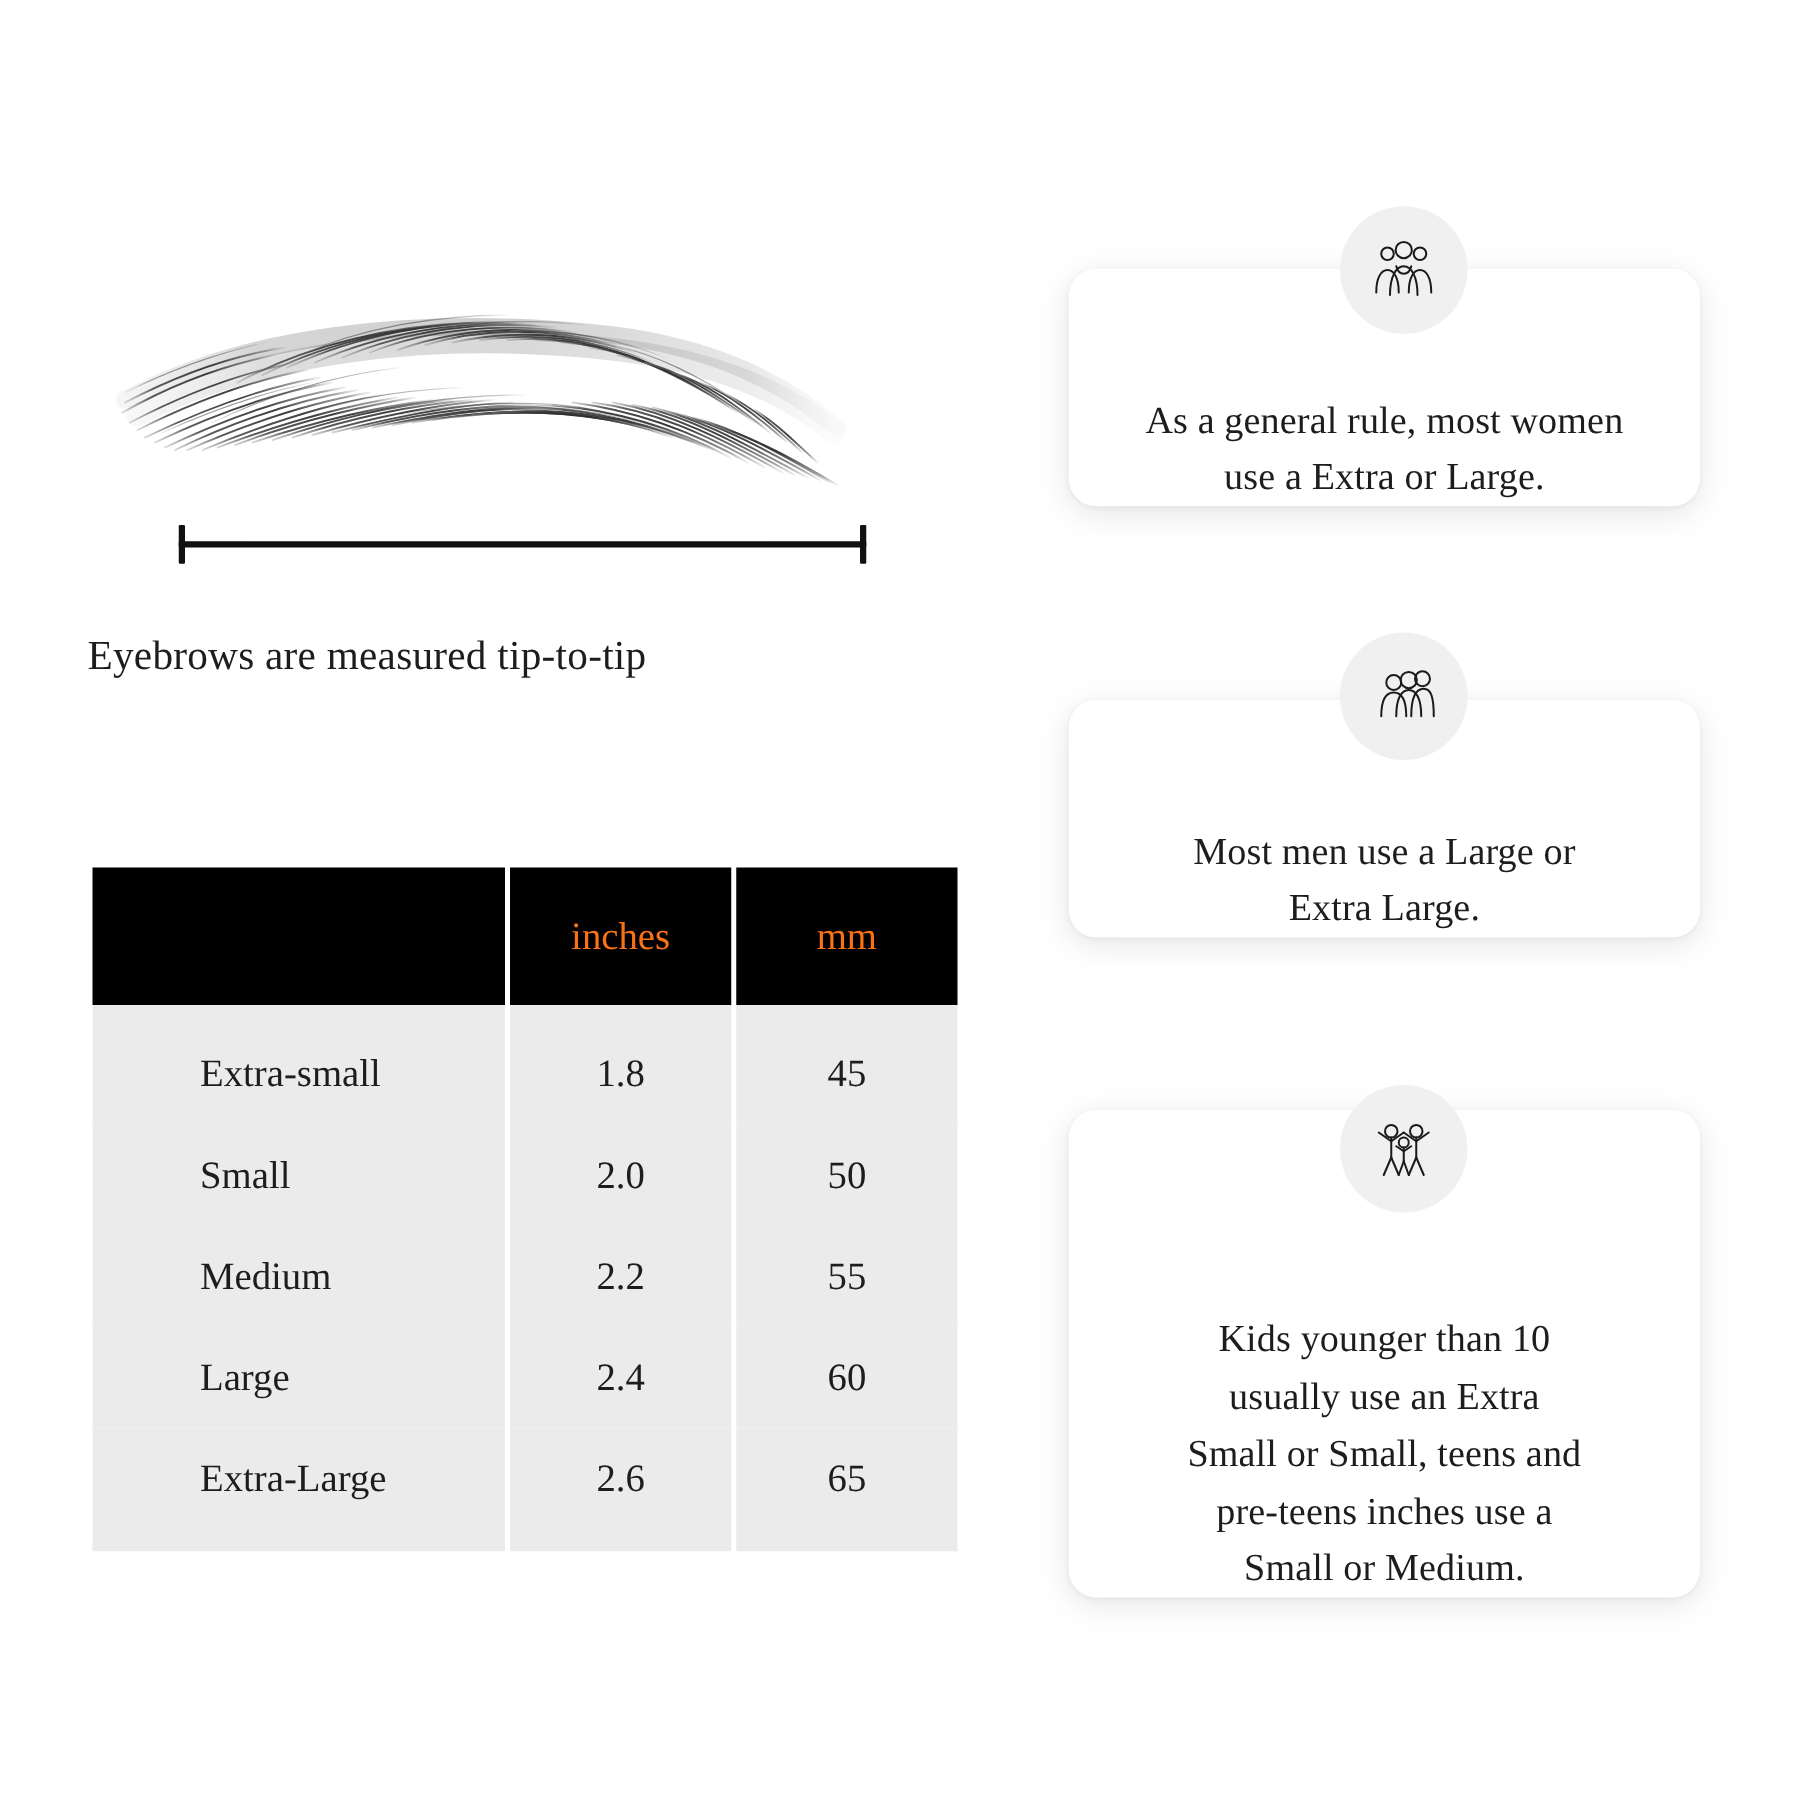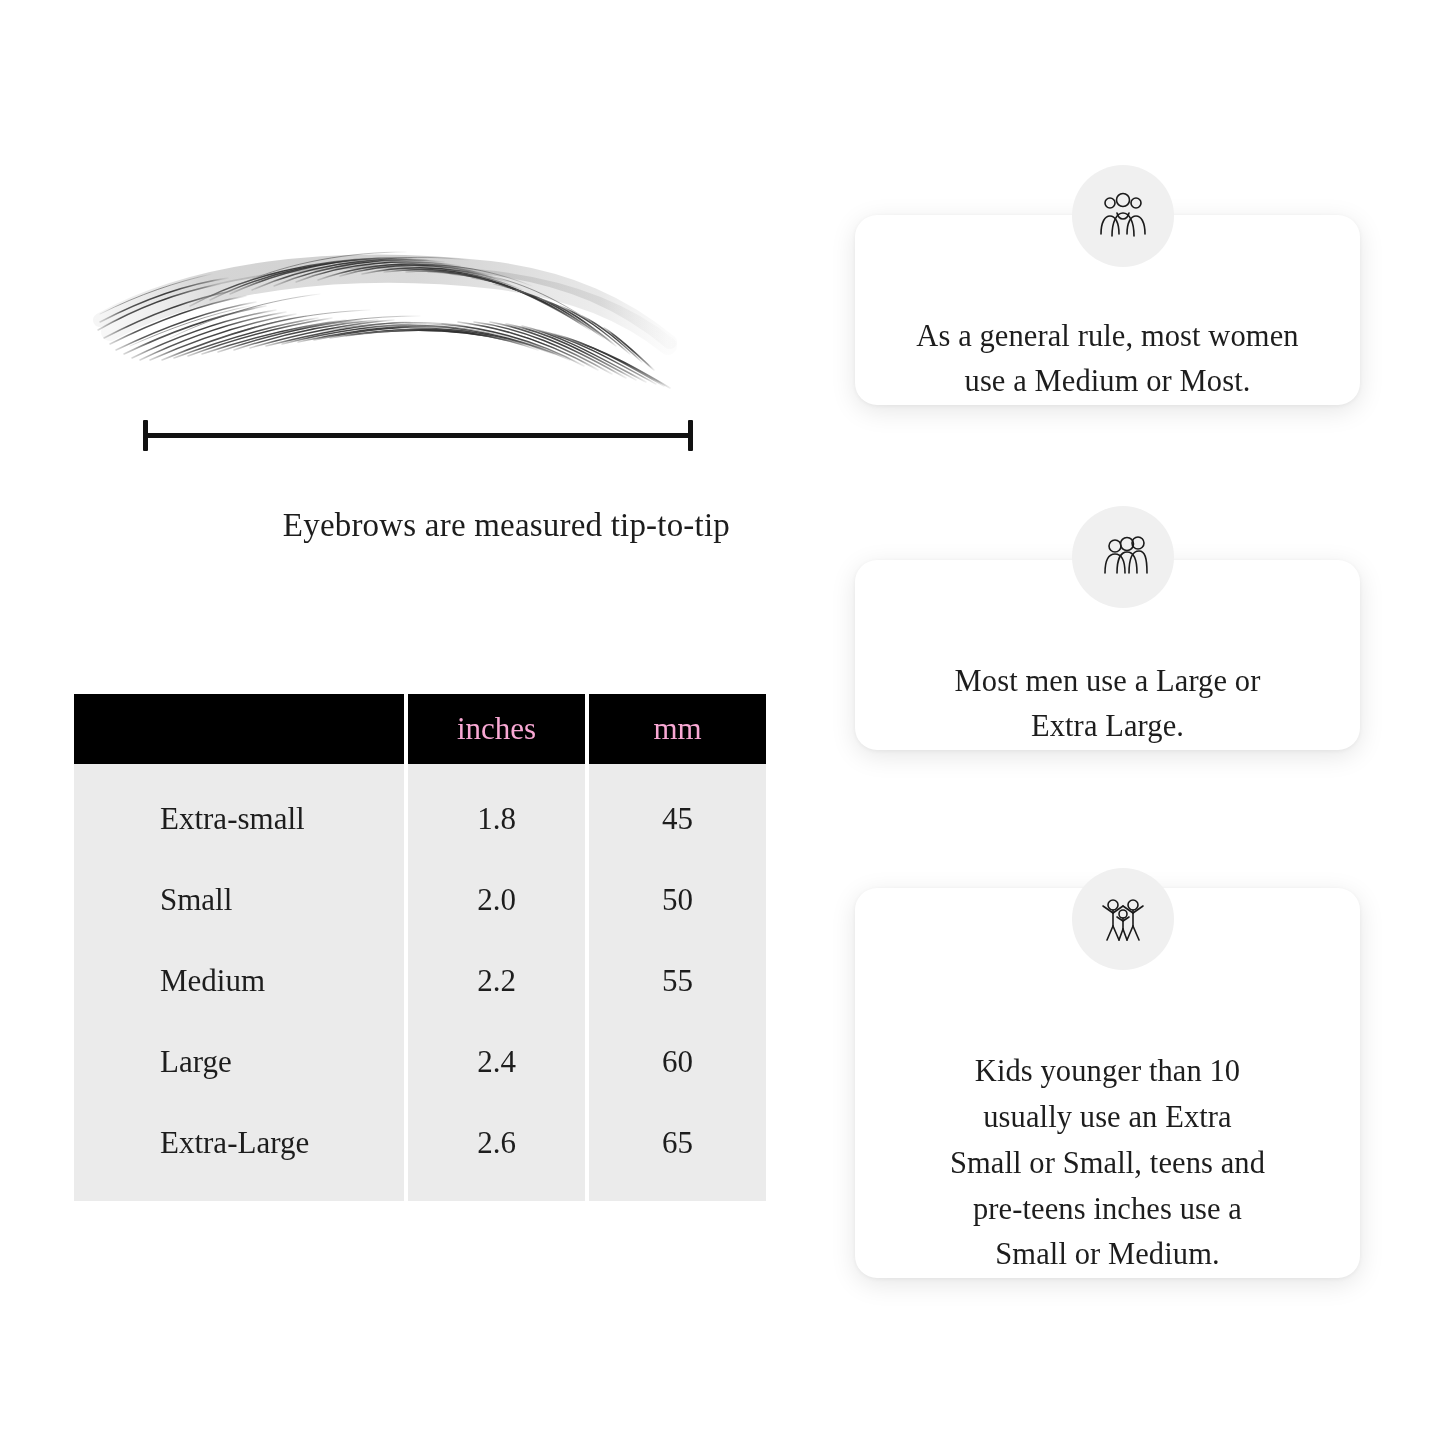--- a/index.html
+++ b/index.html
@@ -62,43 +62,43 @@
     border-radius: 1px;
   }
   .ruler .cap.left { left: 0; }
   .ruler .cap.right { right: 0; }
 
   .caption {
     position: absolute;
     left: 70px;
     top: 500px;
     width: 660px;
-    text-align: right;
+    text-align: left;
     font-size: 33px;
     line-height: 1.55;
     color: #1d1d1d;
     letter-spacing: .2px;
   }
 
   
   .size-table {
     position: absolute;
     left: 70px;
     top: 694px;
     width: 696px;
     border-collapse: separate;
     border-spacing: 4px 0;
     table-layout: fixed;
   }
   .size-table th {
     background: #000;
-    color: #f9a8d4;
+    color: #f97316;
     font-weight: normal;
     font-size: 31px;
-    height: 70px;
+    height: 110px;
     vertical-align: middle;
     padding: 0;
   }
   .size-table th.blank { background: #000; }
   .size-table td {
     background: #ebebeb;
     font-size: 31px;
     height: 81px;
     vertical-align: middle;
     padding: 0;
@@ -316,21 +316,21 @@
         </tr>
       </tbody>
     </table>
   </div>
 
   <div class="right">
 
     <div class="card c1">
       <div class="txt">
         <div>As a general rule, most women</div>
-        <div>use a Medium or Most.</div>
+        <div>use a Extra or Large.</div>
       </div>
     </div>
     <div class="badge b1">
       <svg width="56" height="52" viewBox="0 0 56 52" fill="none" stroke="#1a1a1a" stroke-width="1.6" stroke-linecap="round" stroke-linejoin="round">
         <circle cx="15" cy="13" r="5"></circle>
         <path d="M6 44 C6 32 10 26 15 26 C20 26 24 32 24 44"></path>
         <circle cx="41" cy="13" r="5"></circle>
         <path d="M32 44 C32 32 36 26 41 26 C46 26 50 32 50 44"></path>
         <circle cx="28" cy="10" r="6.5"></circle>
         <path d="M17 46 C17 31 22 23 28 23 C34 23 39 31 39 46"></path>

